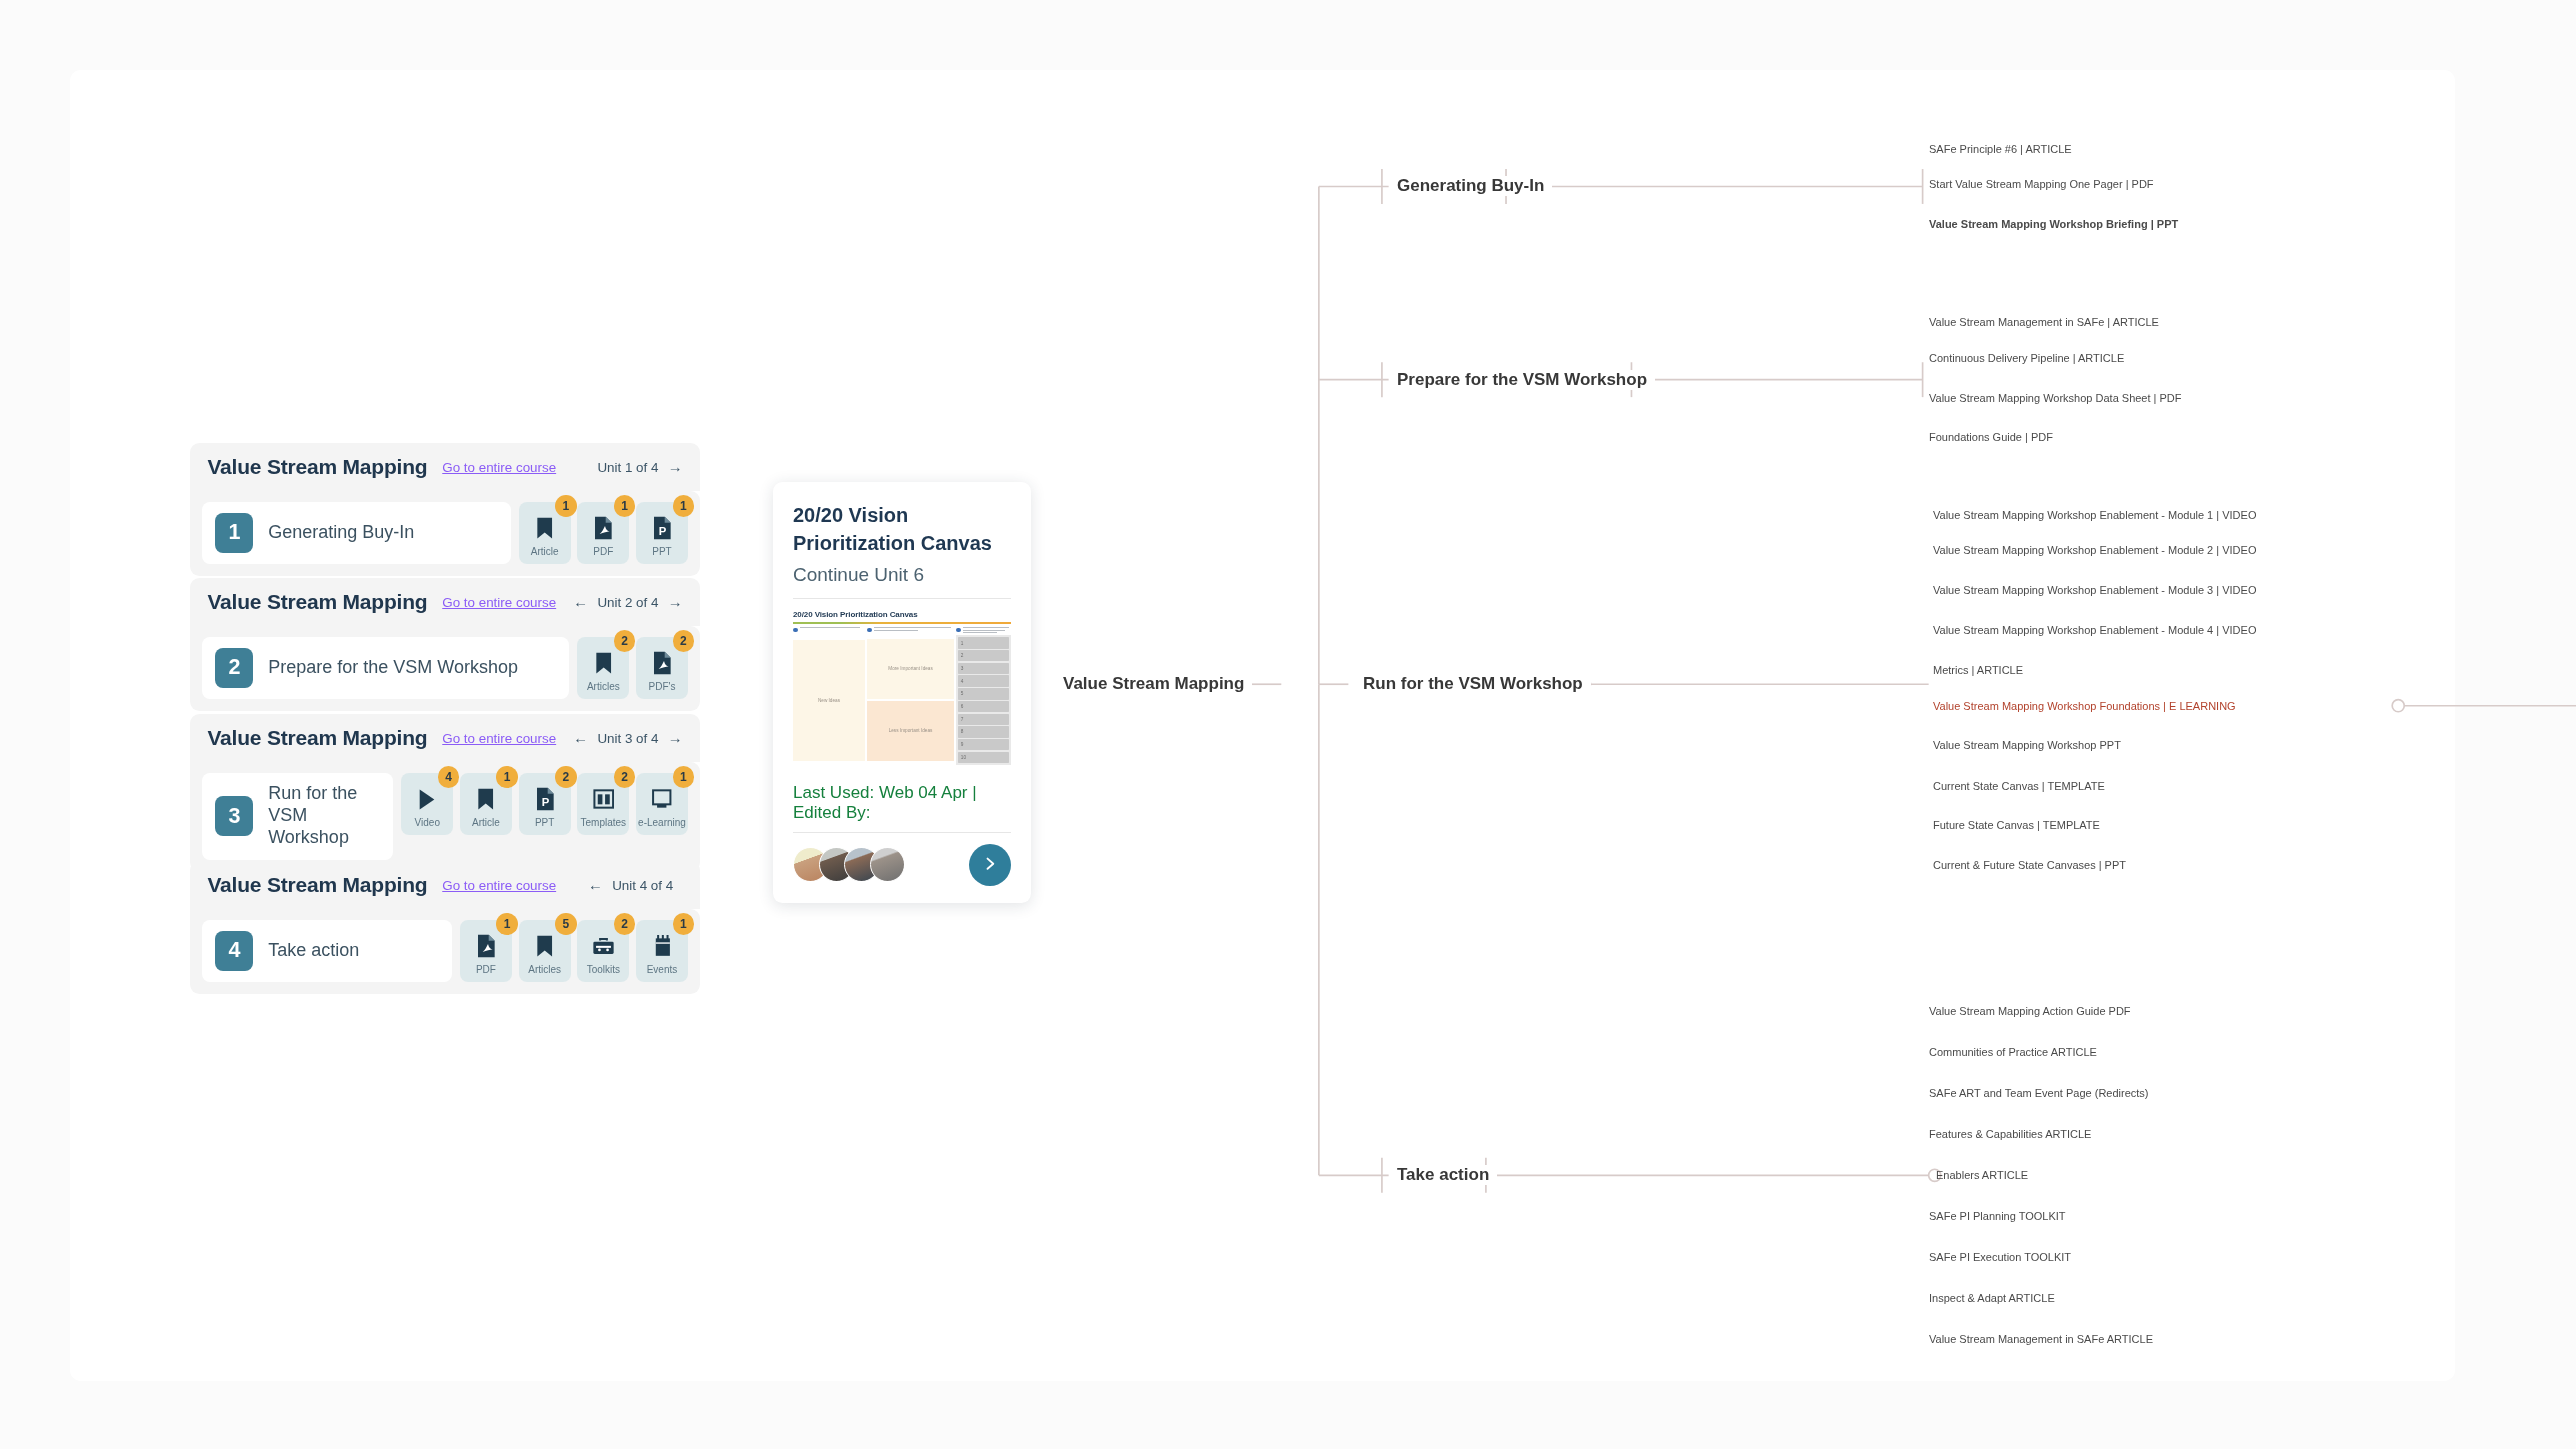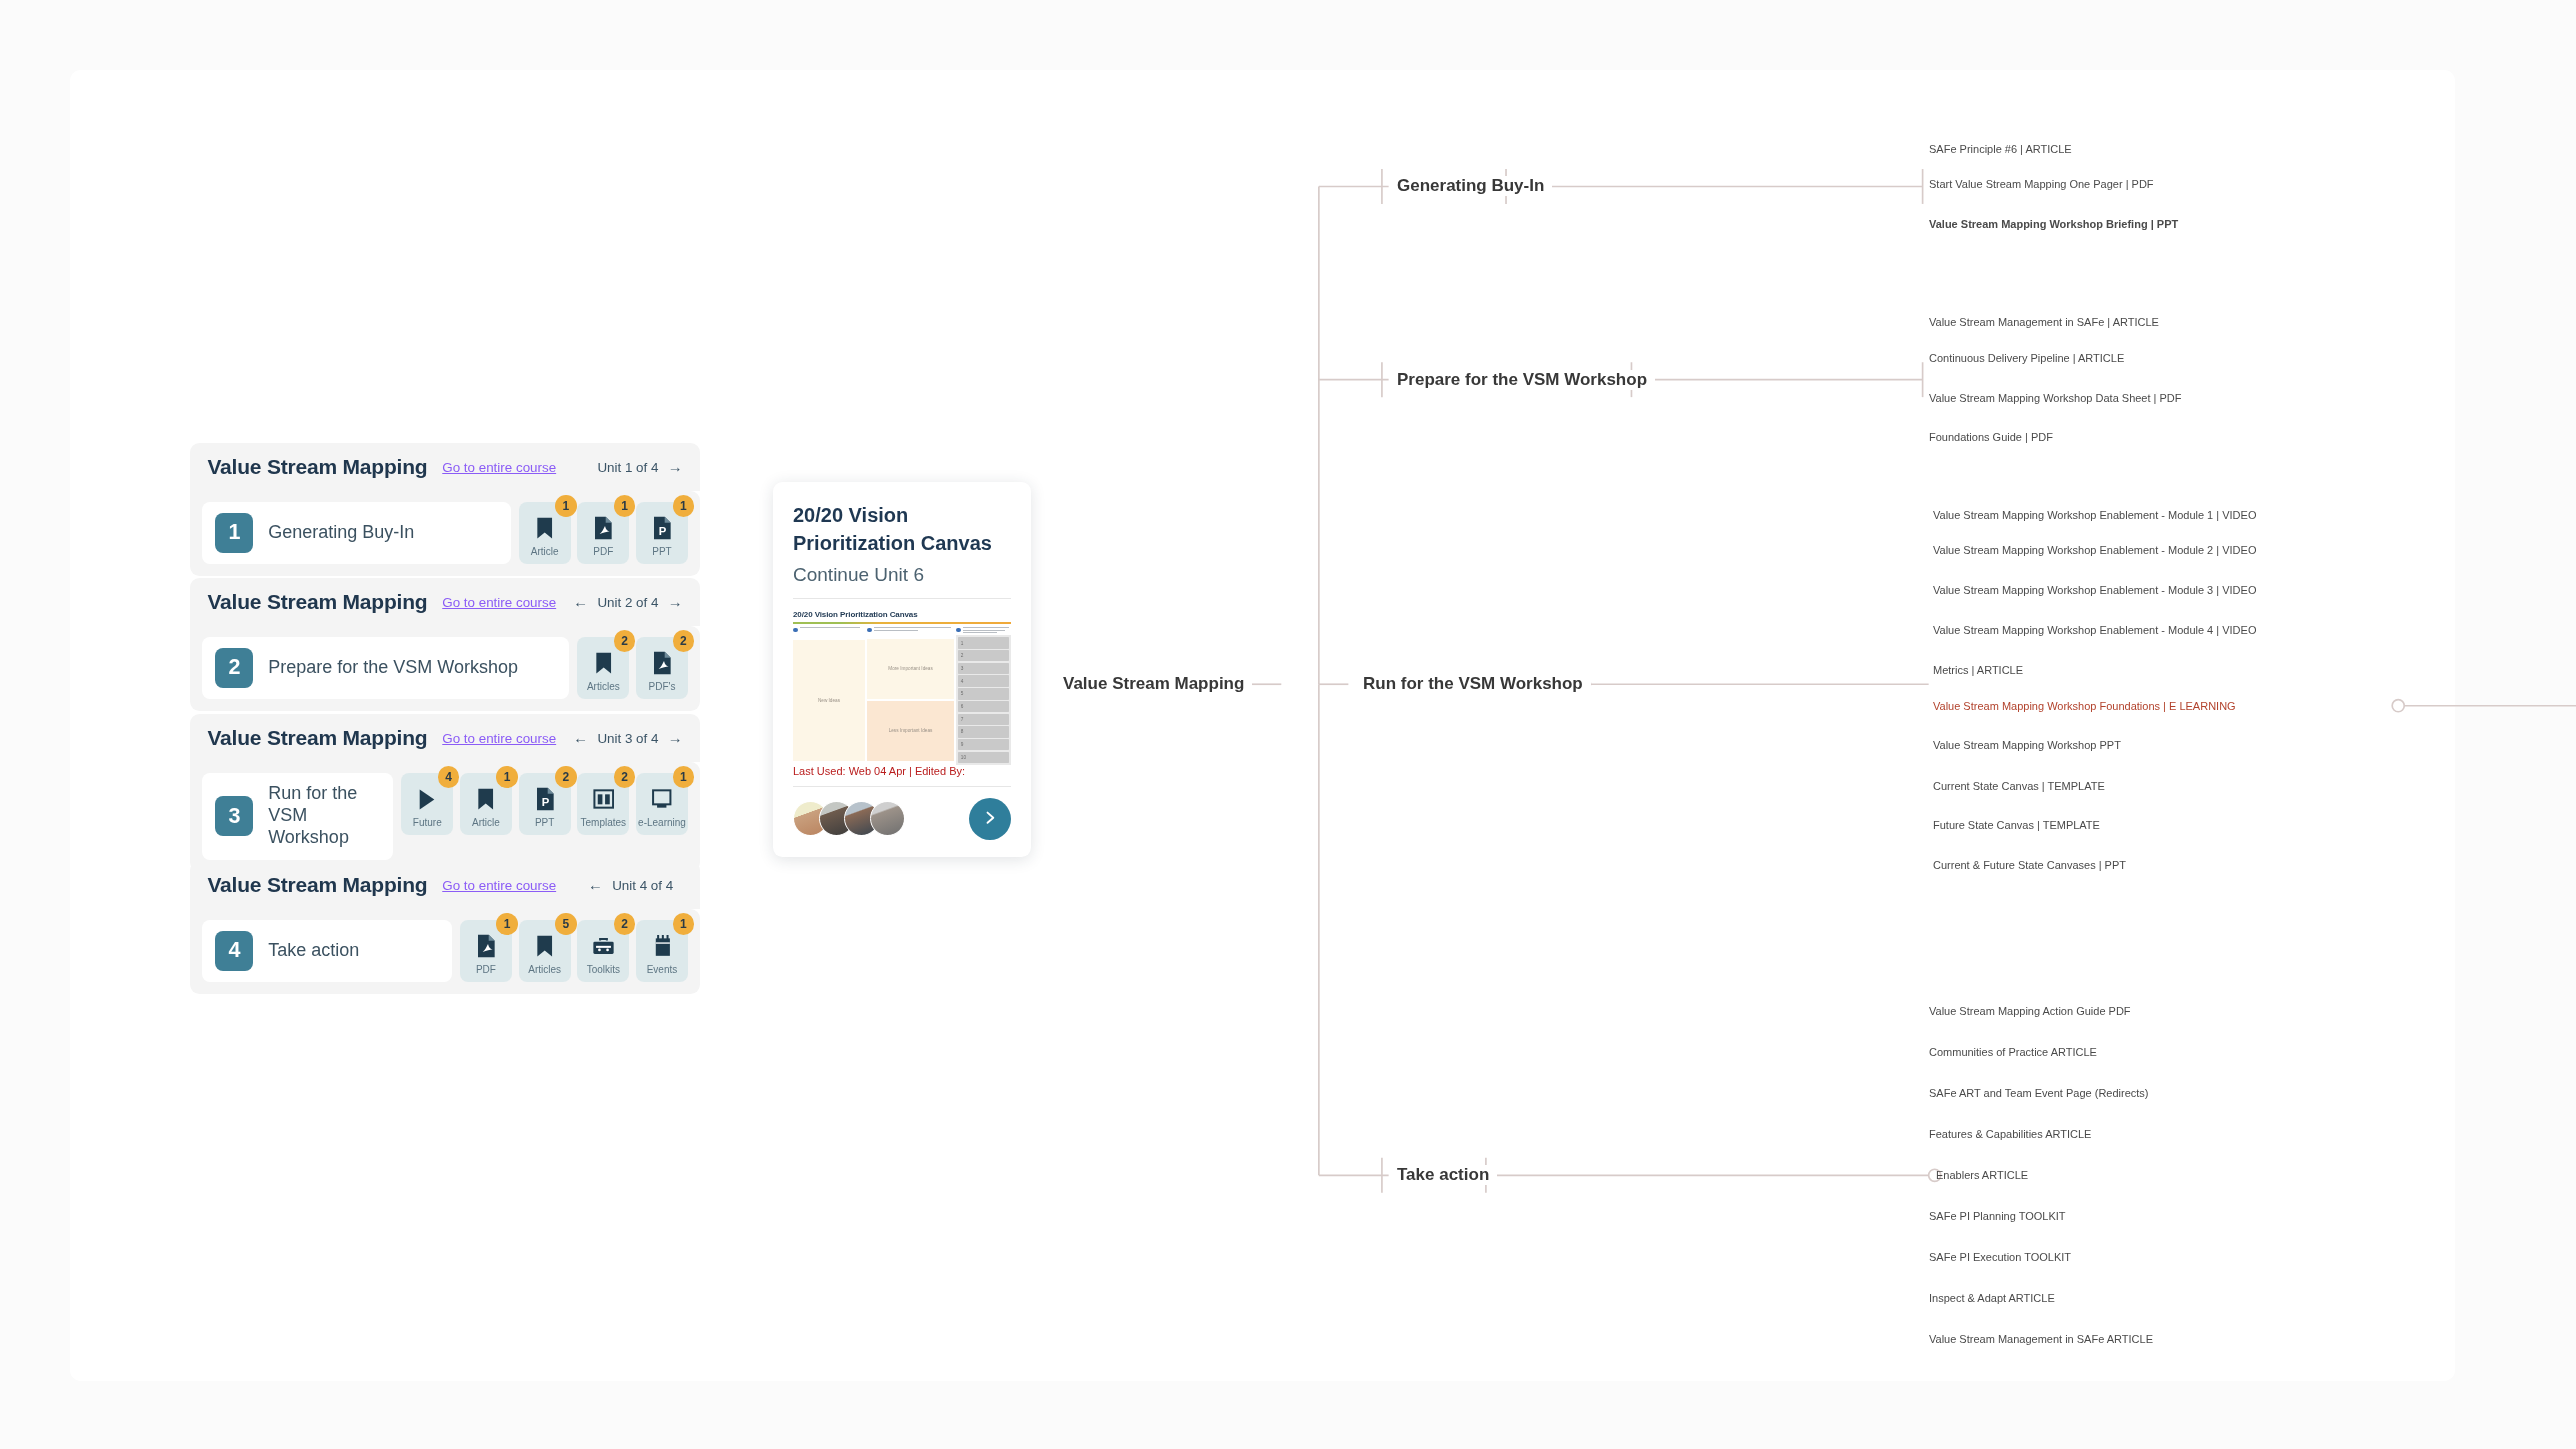--- a/index.html
+++ b/index.html
@@ -88,21 +88,21 @@
   .tg-lines { flex:1 1 auto; display:flex; flex-direction:column; gap:1.3px; }
   .tg-line { height:1.3px; background:#b9bec4; }
   .tg-cell { background:#fdf6e7; display:flex; align-items:center; justify-content:center; }
   .tg-cell.peach { background:#fbe7d2; }
   .tg-cell span { font-size:4.7px; color:#9a9288; }
   .tg-rank { background:#e9e9e9; display:flex; flex-direction:column; gap:1.3px; padding:2px; }
   .tg-rank div {
     background:#c9c9c9; color:#6d6d6d; font-size:4.7px; height:11.4px;
     display:flex; align-items:center; padding-left:2.7px; border-radius:0.7px;
   }
-  .cc-meta { font-size:11px; color:#b91c1c; margin-top:4px; }
+  .cc-meta { font-size:17px; color:#15803d; margin-top:22px; }
   .cc-rule2 { height:0.7px; background:#e6e6e6; margin:9.4px 0 10.7px 0; }
   .cc-foot { display:flex; align-items:center; justify-content:space-between; }
   .avatars { display:flex; }
   .avatar {
     width:35px; height:35px; border-radius:50%;
     border:1.3px solid #ffffff; margin-right:-9.4px; position:relative; overflow:hidden;
   }
   .next-btn {
     width:42px; height:42px; border-radius:50%; background:#2f7e9b;
     display:flex; align-items:center; justify-content:center; cursor:pointer;
@@ -269,21 +269,21 @@
         <div class="uc-name">Run for the VSM Workshop</div>
       </div>
       <div class="uc-res">
         <div class="res-tile">
           <span class="res-badge">4</span>
           <span class="res-ico">
             <svg width="20" height="23" viewBox="0 0 30 34">
                 <path d="M4 2l22 15L4 32z" fill="#1f3b4d"></path>
               </svg>
           </span>
-          <span class="res-lab">Future</span>
+          <span class="res-lab">Video</span>
         </div>
         <div class="res-tile">
           <span class="res-badge">1</span>
           <span class="res-ico">
             <svg width="17.4" height="23" viewBox="0 0 26 34">
                 <path d="M2 1h22v31l-11-9-11 9z" fill="#1f3b4d"></path>
               </svg>
           </span>
           <span class="res-lab">Article</span>
         </div>

